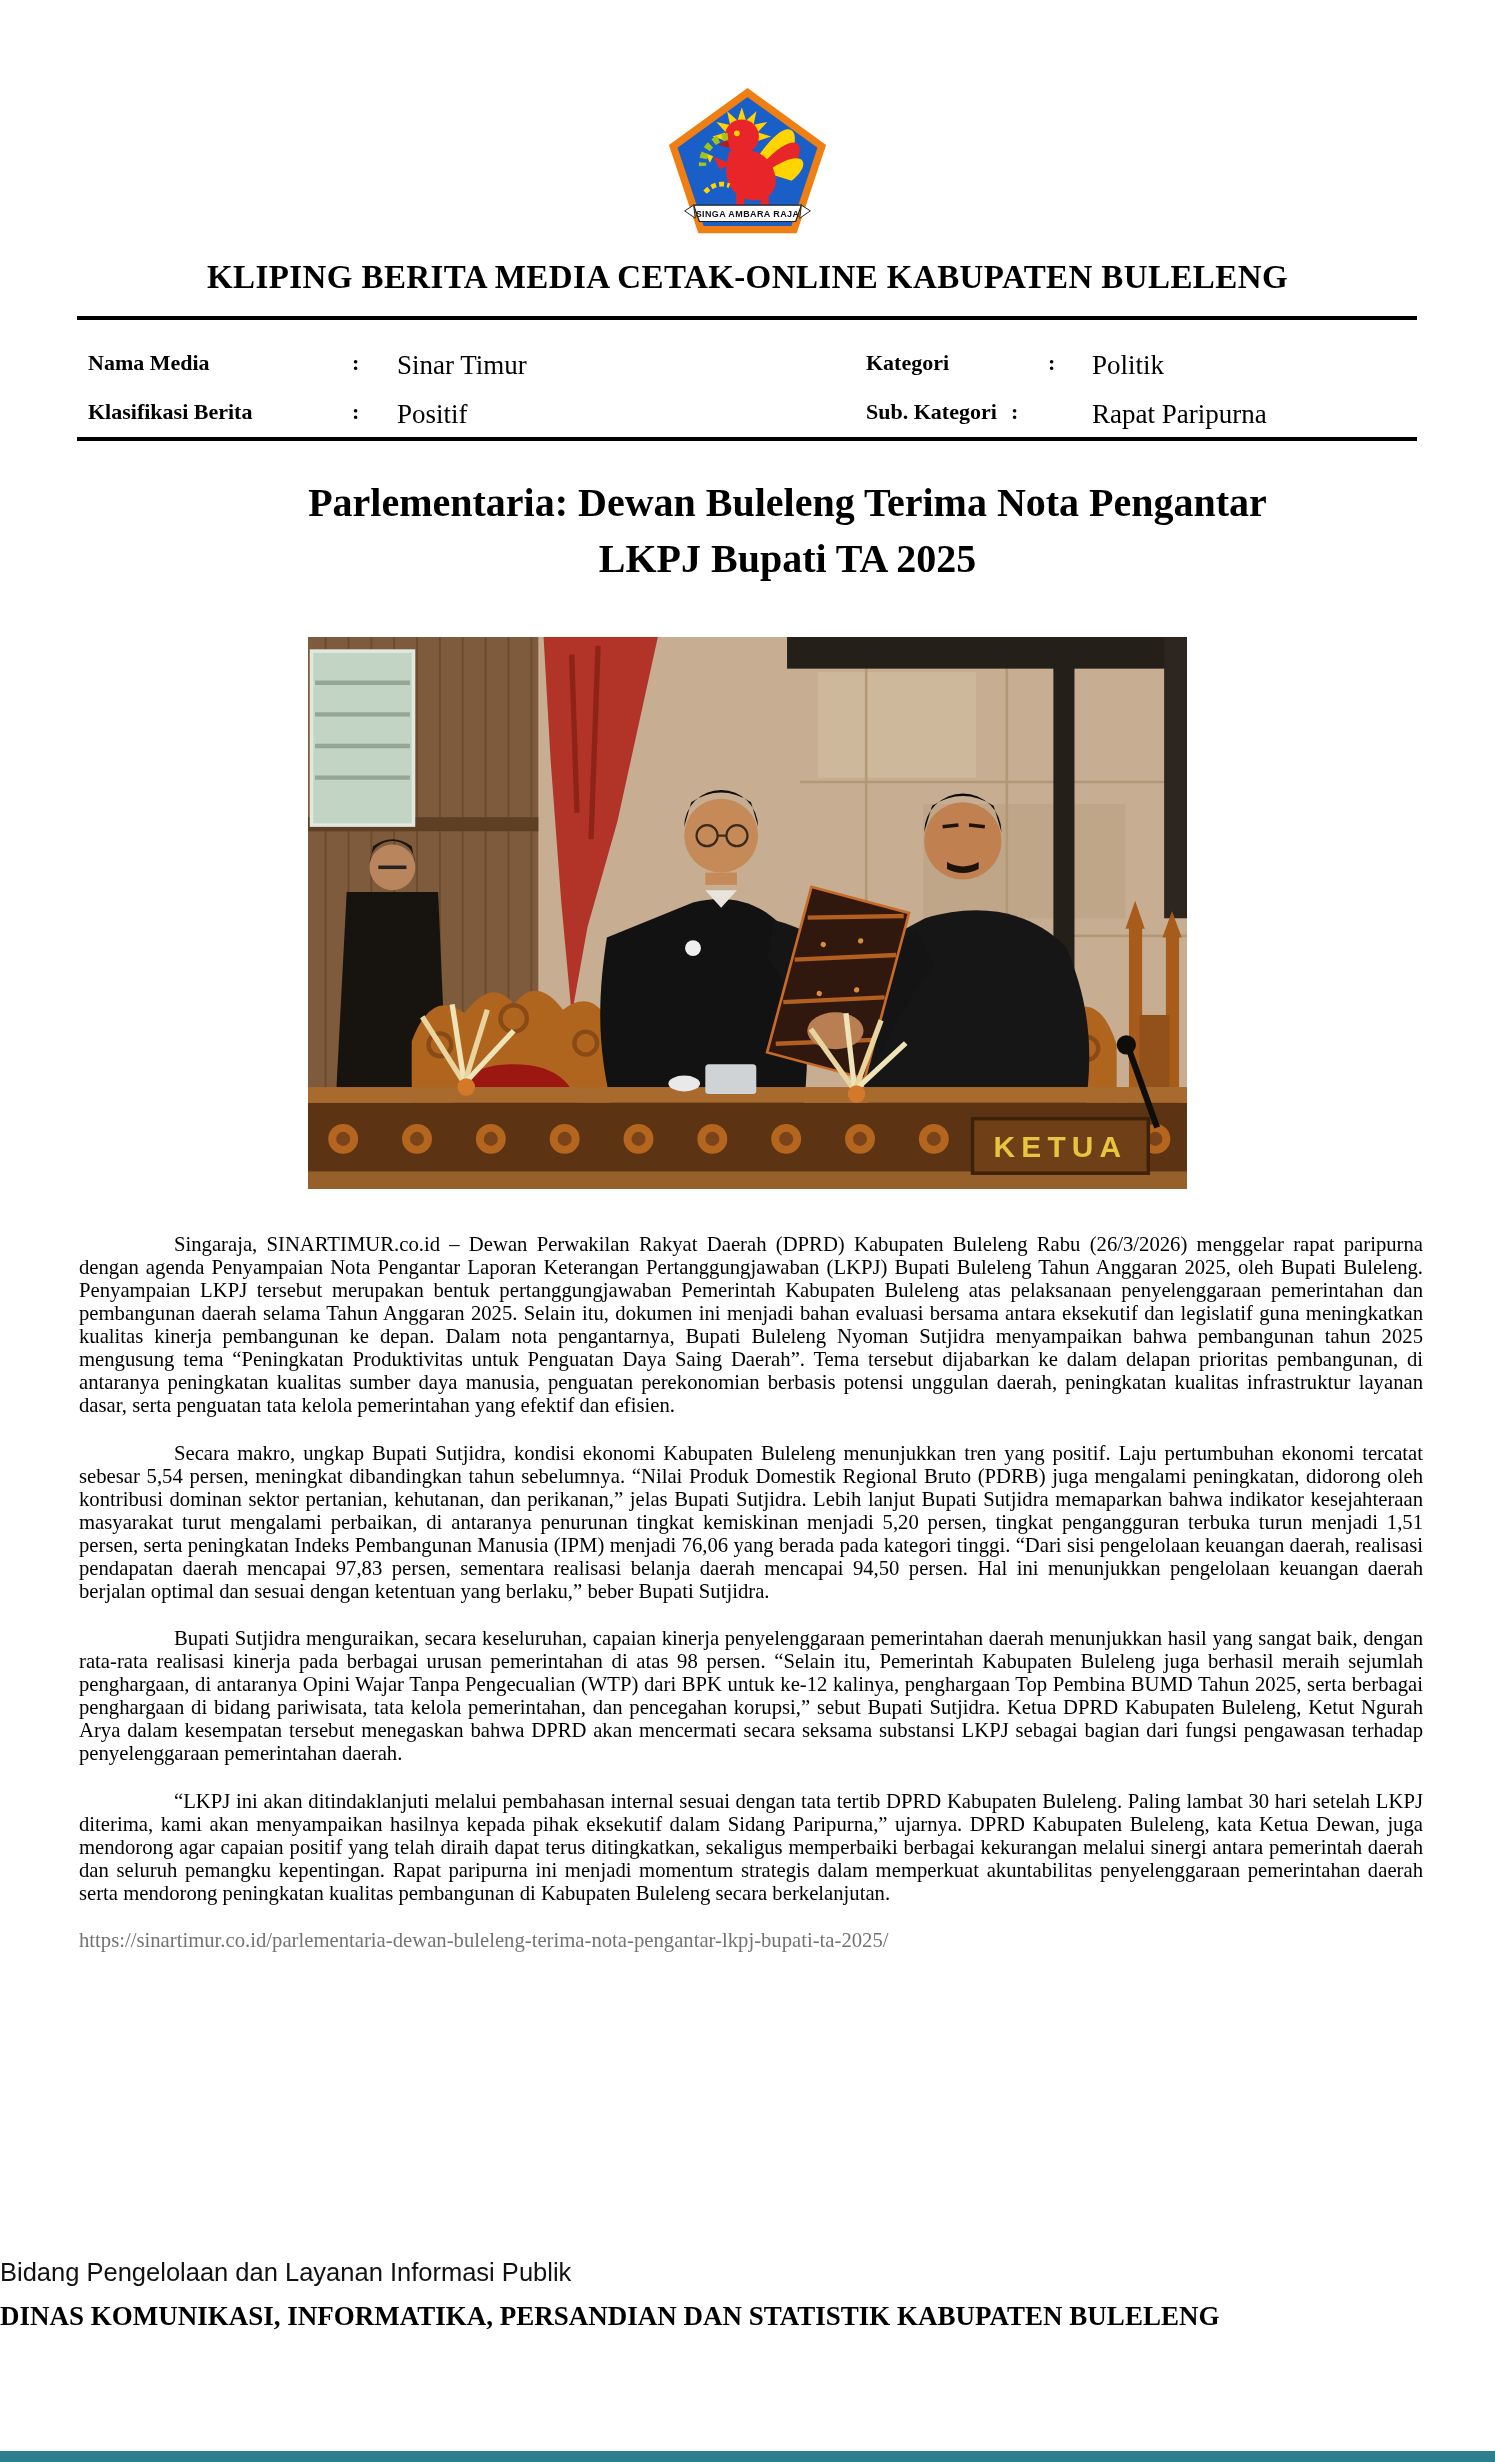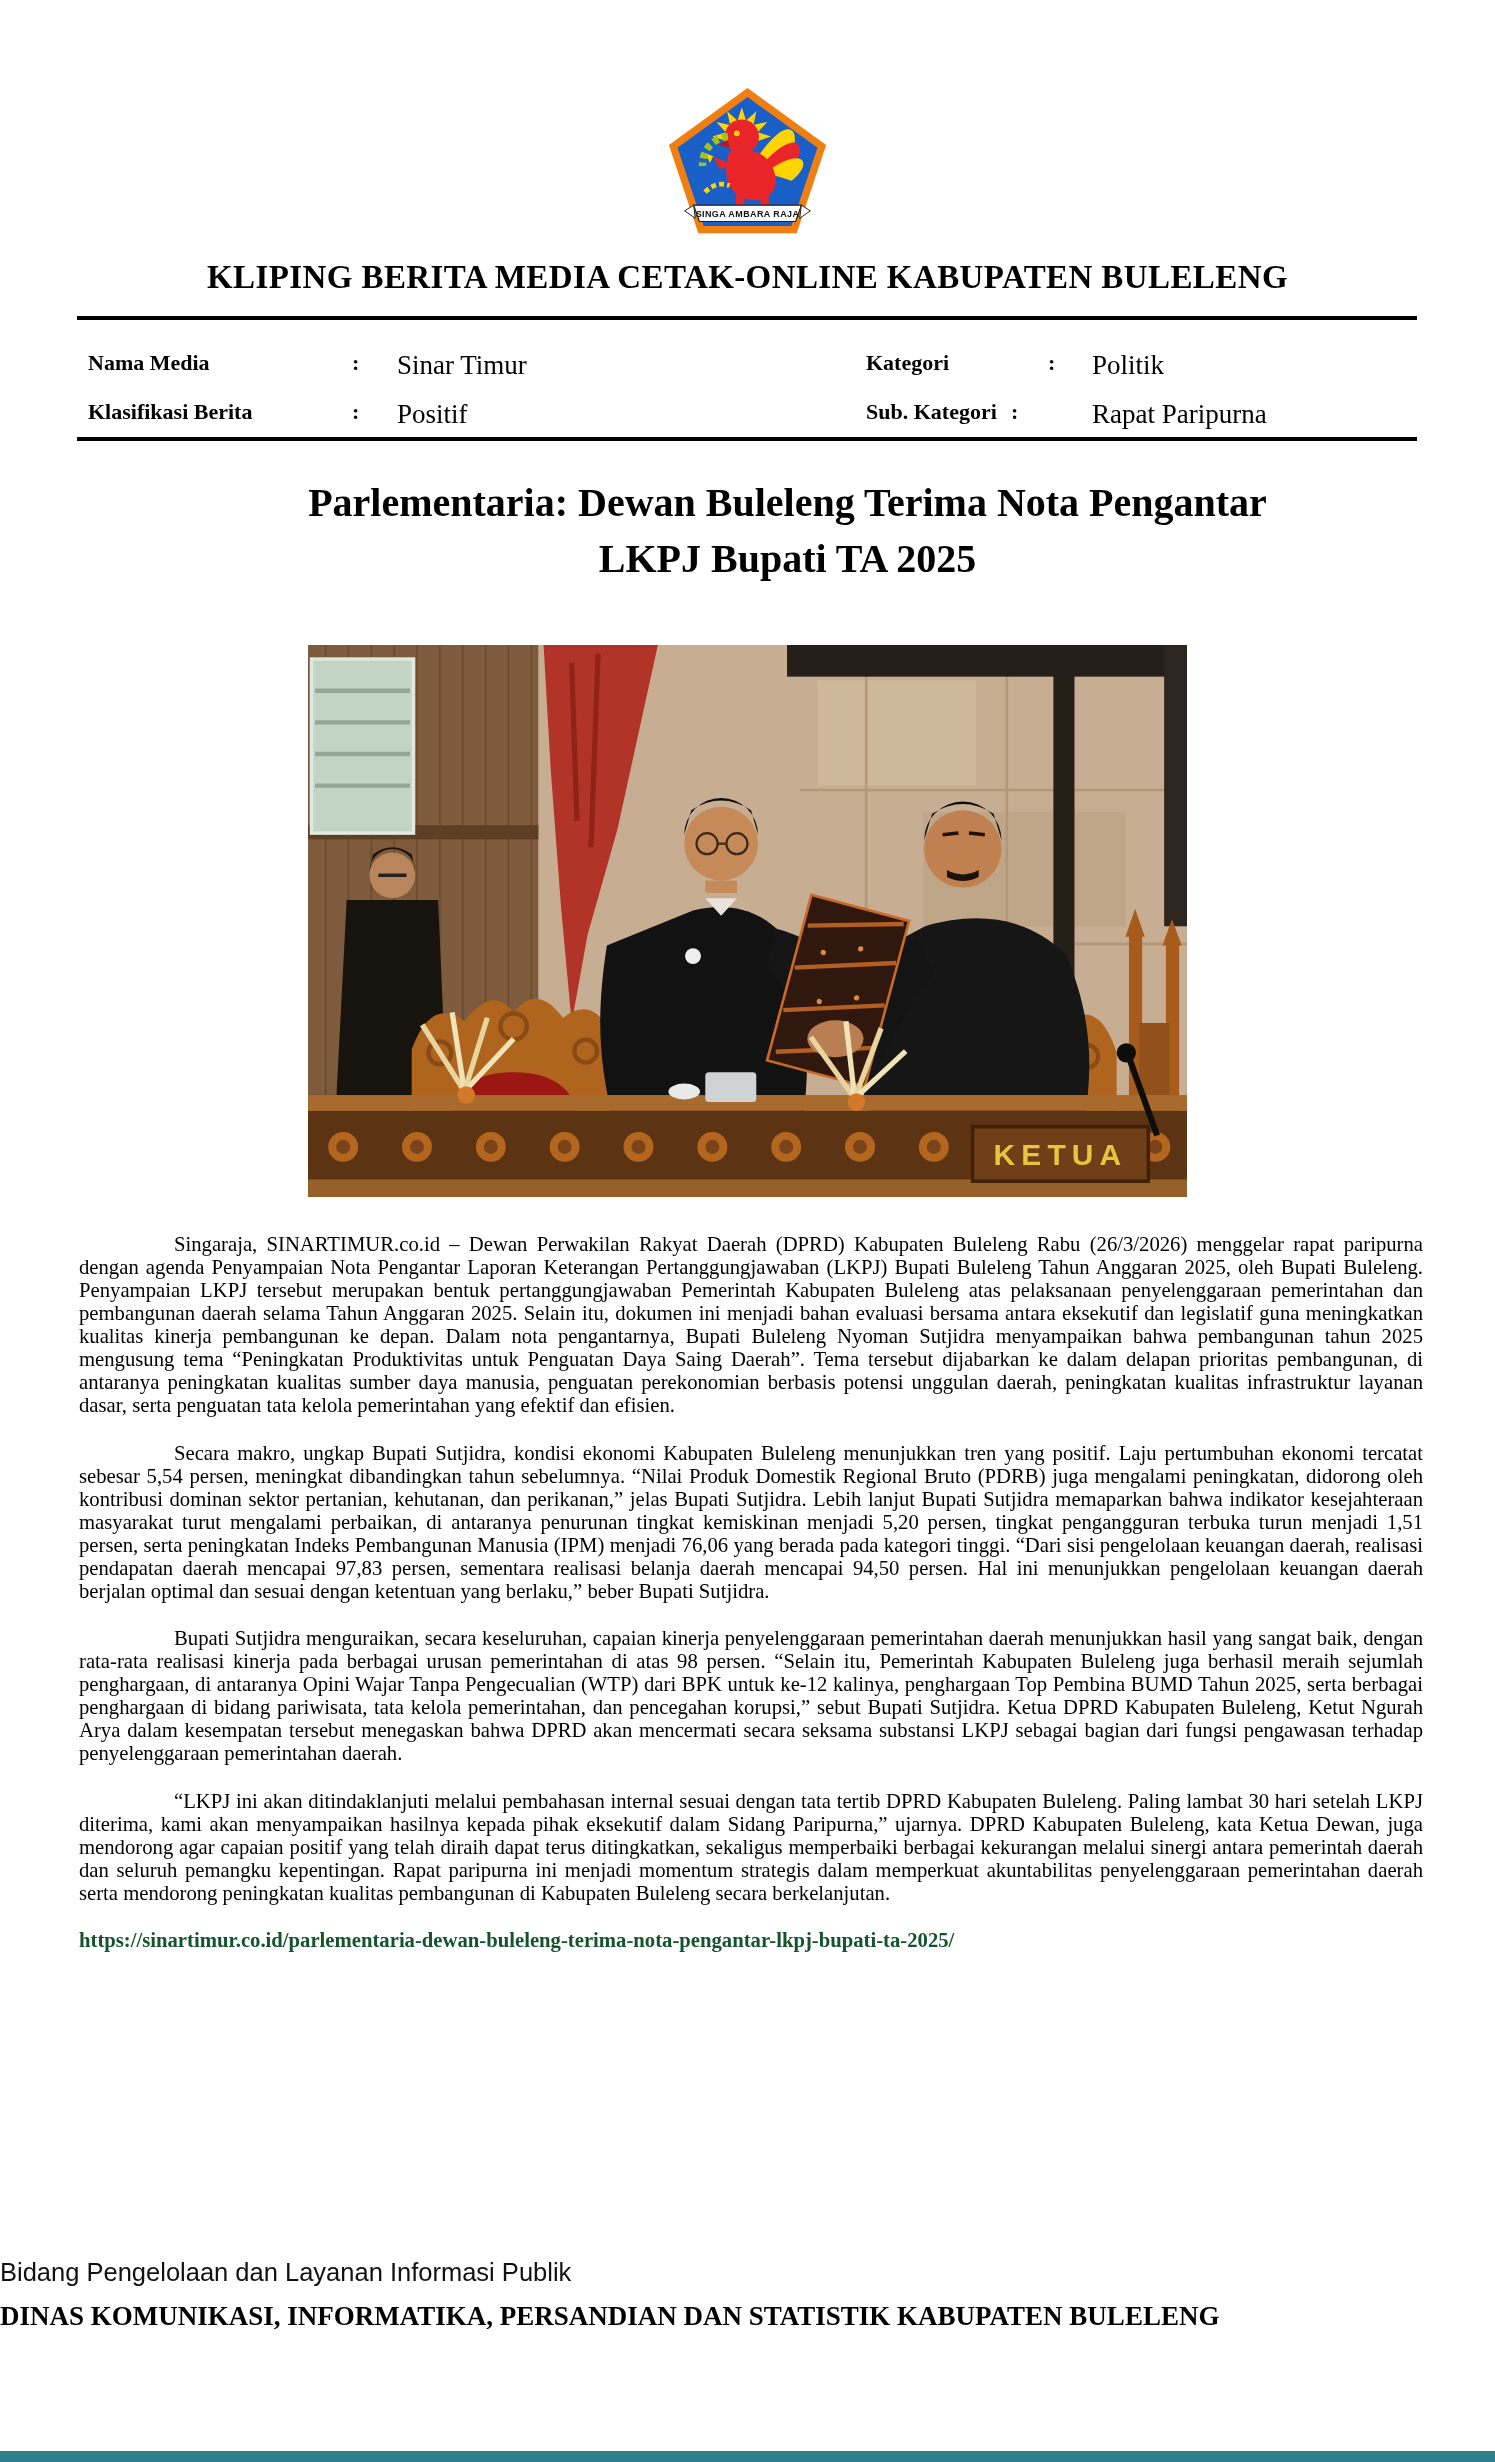--- a/index.html
+++ b/index.html
@@ -26,27 +26,27 @@
   .meta .cc{left:352px;}
   .meta .cv{left:397px;}
   .meta .rl{left:866px;}
   .meta .rc1{left:1048px;}
   .meta .rc2{left:1011px;}
   .meta .rv{left:1092px;}
 
   .article-title{position:absolute;top:475px;left:0;width:100%;text-align:center;
     font-size:40px;font-weight:bold;line-height:56px;margin-left:40px;}
 
-  .photo-wrap{position:absolute;top:637px;left:308px;width:879px;height:552px;margin-top:8px;}
+  .photo-wrap{position:absolute;top:637px;left:308px;width:879px;height:552px;}
   .photo-wrap svg{display:block;width:879px;height:552px;}
 
   .body-text{position:absolute;top:1233px;left:79px;width:1344px;
     font-size:20.7px;line-height:23px;text-align:justify;}
   .body-text p{margin:0 0 24.6px 0;text-indent:95px;}
-  .source-url{display:block;font-weight:bold;font-size:20.7px;color:#14532d;
+  .source-url{display:block;font-weight:normal;font-size:20.7px;color:#737373;
     text-decoration:none;margin-top:3.5px;word-break:break-all;}
 
   .footer{position:absolute;top:2258px;left:0;width:100%;text-align:left;}
   .footer-line1{font-family:"Liberation Sans",sans-serif;font-size:25.5px;color:#111;}
   .footer-line2{font-family:"Liberation Serif",serif;font-weight:bold;font-size:27px;
     margin-top:14px;white-space:nowrap;}
 
   .bottom-bar{position:absolute;left:0;bottom:0;width:100%;height:10.6px;background:#2e7f8e;}
 </style>
 </head>

